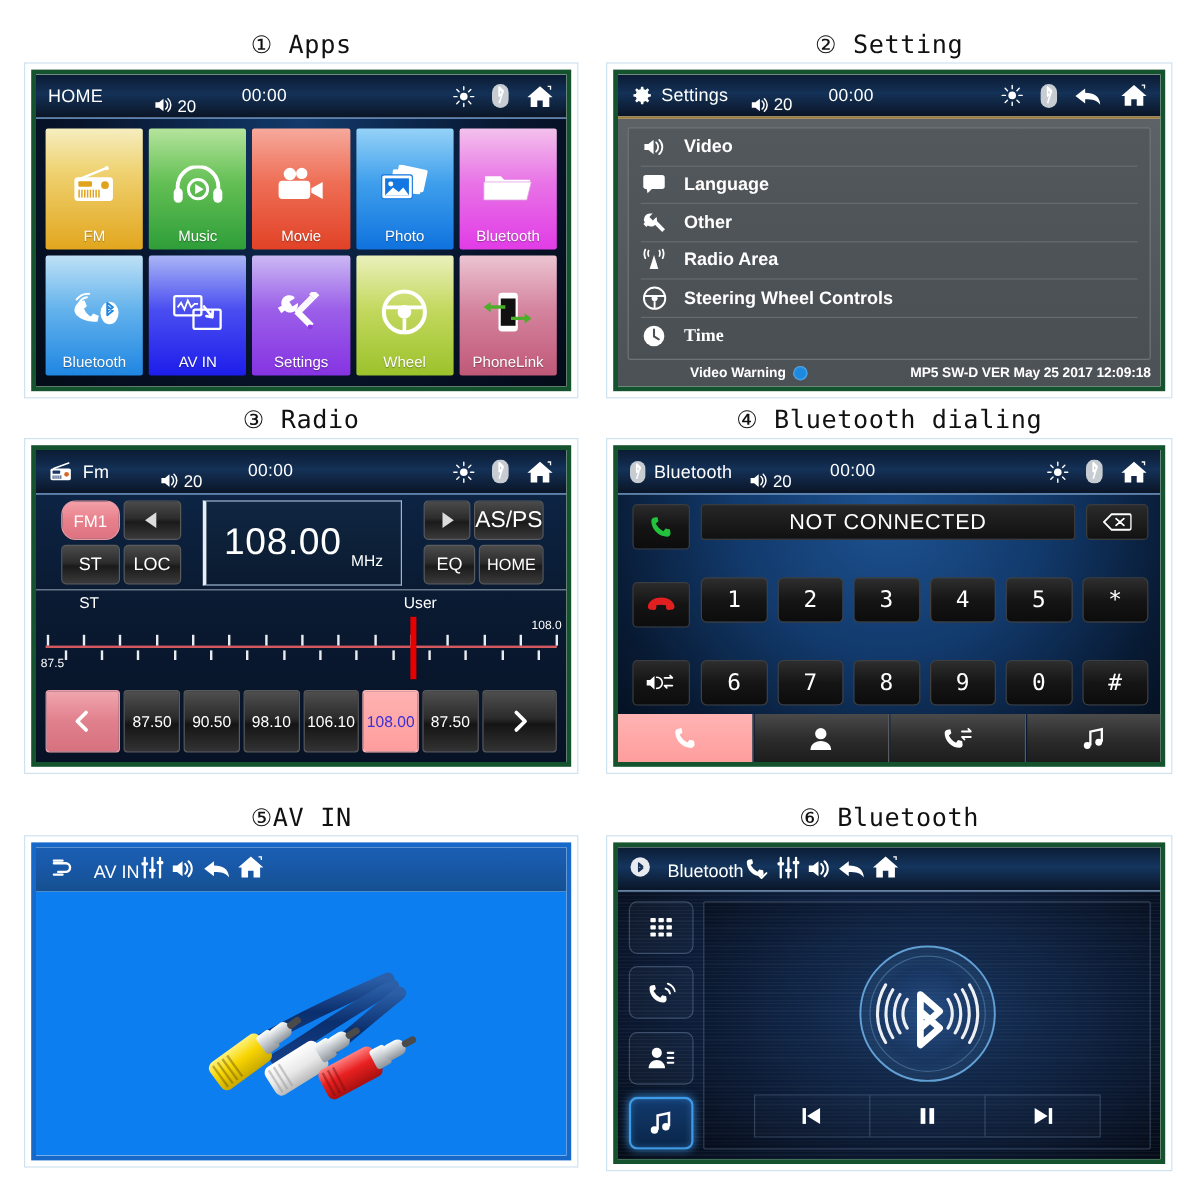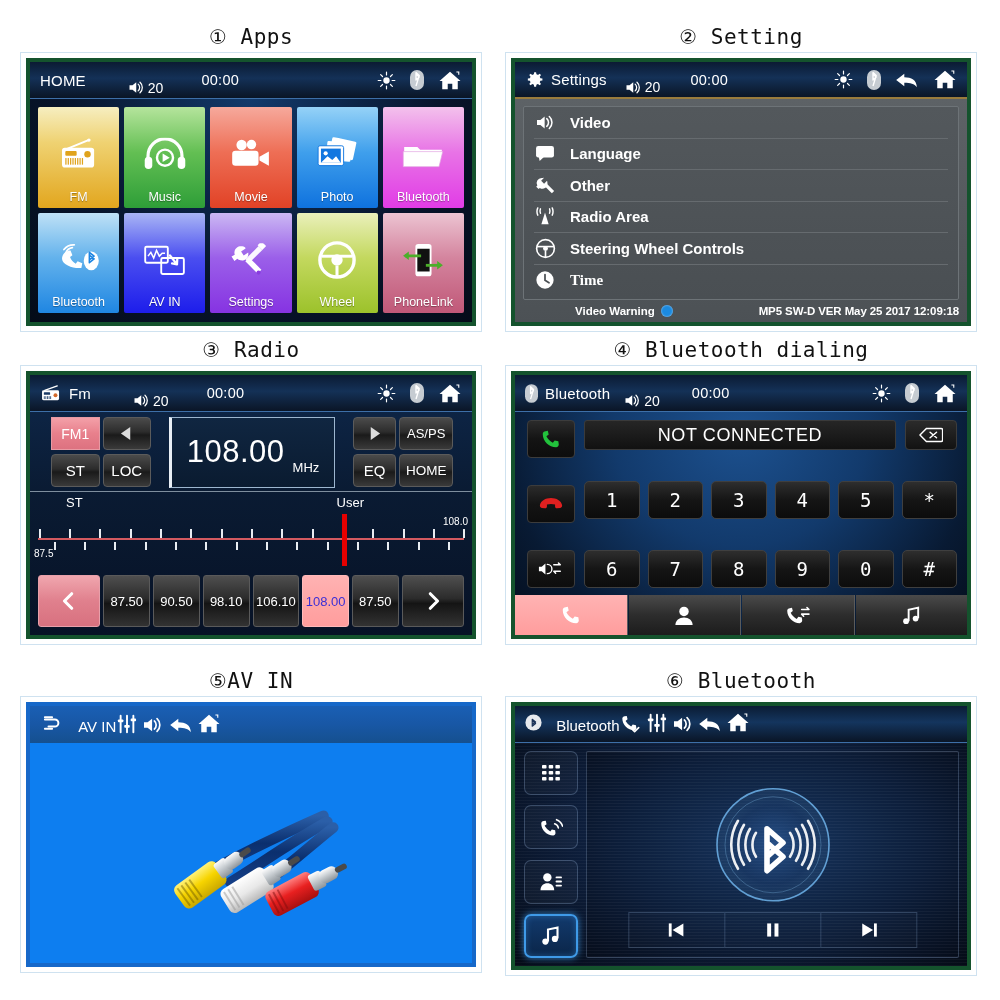--- a/index.html
+++ b/index.html
@@ -123,21 +123,21 @@
     background: linear-gradient(180deg,#4b4b4b 0%, #2c2c2c 45%, #1a1a1a 55%, #3a3a3a 100%);
     border: 1px solid #5b5b5b;
     border-radius: 4px;
     color: #fff;
     display:flex; align-items:center; justify-content:center;
     font-size: 15px;
   }
   .btn-pink {
     background: linear-gradient(180deg,#f3a0a8 0%, #e8808c 50%, #dd7280 100%);
     border: 1px solid #e79aa3;
-    border-radius: 0;
+    border-radius: 12px;
     color:#fff; display:flex; align-items:center; justify-content:center;
     font-size: 14px;
   }
   .rt-left { display:flex; flex-direction:column; gap:4px; width: 100px; margin-left: 14px;}
   .rt-left .row { display:flex; gap:3px; height: 33px; }
   .freq-box {
     flex:1; margin: 0 12px;
     background: linear-gradient(180deg,#102641 0%, #0a1b30 100%);
     border: 1px solid #9db6cf; border-left: 3px solid #e8eef5;
     display:flex; align-items:center; justify-content:center; gap:8px;
@@ -701,21 +701,21 @@
 
             <div class="rt-right">
               <div class="row">
                 <div class="btn3d" style="flex:1">
                   <span>
                       <svg class="ic" width="17" height="15" viewBox="0 0 18 16">
                         <path d="M5 1l10 7-10 7z" fill="#dcdcdc"></path>
                       </svg>
                     </span>
                 </div>
-                <div class="btn3d" style="flex:1.25; font-size:13px">AS/PS</div>
+                <div class="btn3d" style="flex:1.25; font-size:19px">AS/PS</div>
               </div>
               <div class="row">
                 <div class="btn3d" style="flex:1">EQ</div>
                 <div class="btn3d" style="flex:1.25; font-size:13.5px">HOME</div>
               </div>
             </div>
           </div>
 
           <div class="radio-scale">
             <span class="rs-lbl-st">ST</span>

